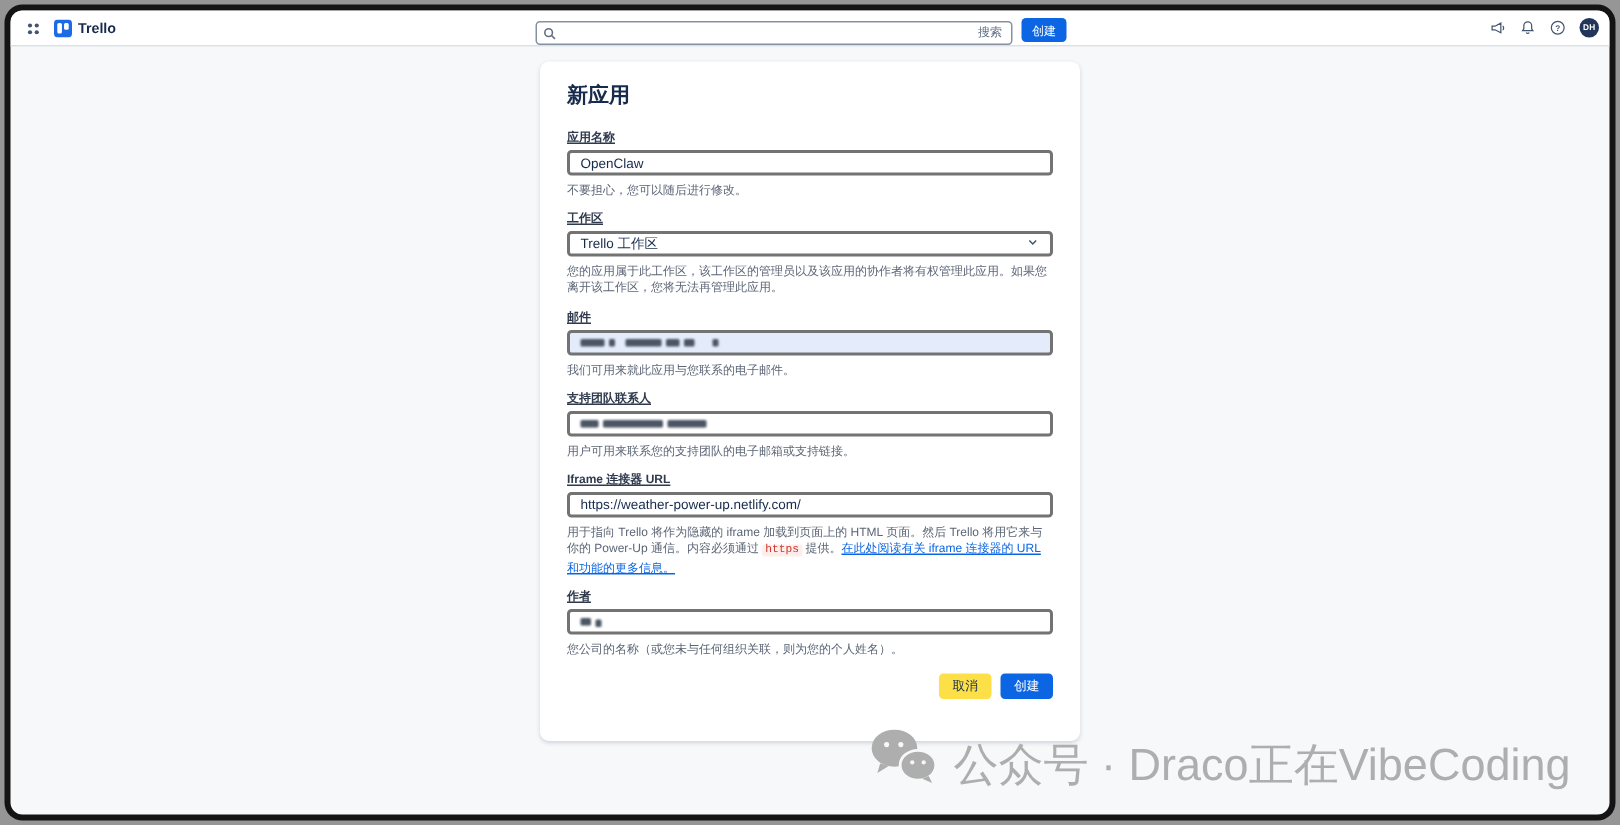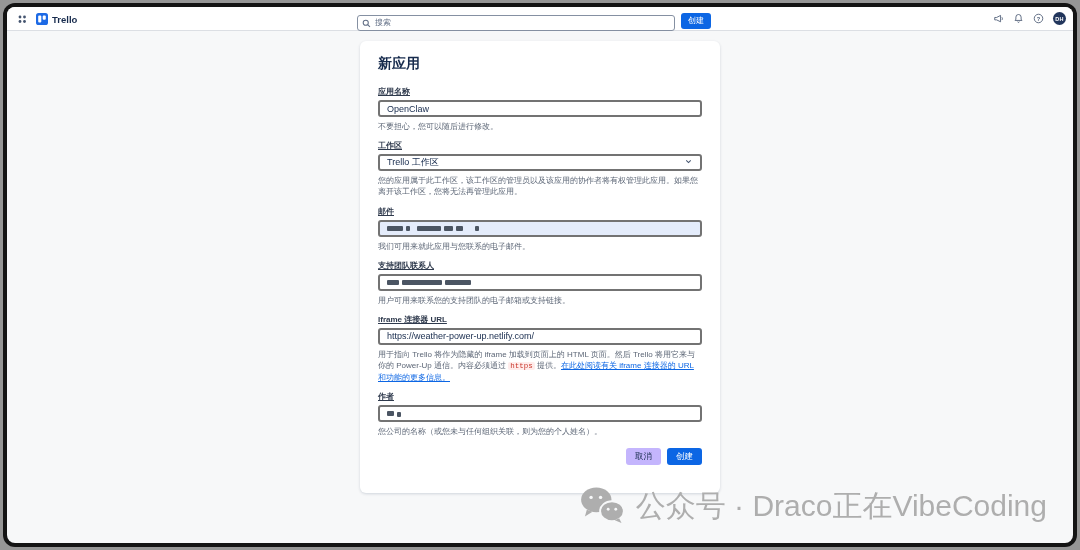--- a/index.html
+++ b/index.html
@@ -17,21 +17,21 @@
   .tb-center { position:absolute; left:350px; top:4px; display:flex; align-items:center; gap:6px; }
   .tb-right { position:absolute; right:7px; top:0; height:100%; display:flex; align-items:center; gap:9px; }
 
   .appswitcher { display:inline-flex; cursor:pointer; }
   .logo-wrap { display:flex; align-items:flex-end; gap:4px; cursor:pointer; }
   .logo-name { font-size:9.5px; font-weight:700; color:#172b4d; }
 
   .search-wrap { position:relative; }
   .search-input { width:318px; height:16px; border:1px solid #8590a2; border-radius:3px;
                   font-size:8px; padding:0 6px 0 17px; color:#44546f; background:#fff;
-                  font-family:inherit; outline:none; }
+                  font-family:inherit; outline:none;text-align:right; }
   .search-input::placeholder { color:#626f86; }
   .search-icon { position:absolute; left:5px; top:3px; }
 
   .tb-create { height:16px; padding:0 7px; background:#0c66e4; color:#fff; border:none;
                border-radius:3px; font-size:8px; font-family:inherit; cursor:pointer; }
 
   .tb-icon { display:inline-flex; cursor:pointer; }
   .avatar { width:13px; height:13px; border-radius:50%; background:#22365c; color:#fff;
             font-size:5.5px; font-weight:700; display:flex; align-items:center;
             justify-content:center; cursor:pointer; letter-spacing:.2px; }
@@ -54,25 +54,25 @@
   .blob { display:inline-block; height:5px; background:#4b5563; border-radius:1px;
           filter:blur(.7px); margin-right:3px; }
 
   .code-badge { color:#c9372c; background:#ffeceb; border-radius:2px; padding:0 2px;
                 font-family:"Liberation Mono","DejaVu Sans Mono",monospace; font-size:7.5px; }
   .helper-link { color:#0c66e4; text-decoration:underline; cursor:pointer; }
 
   .btn-row { display:flex; justify-content:flex-end; gap:6px; margin-top:11px; }
   .btn { height:17px; padding:0 9px; border-radius:3px; font-size:8.5px; border:none;
          font-family:inherit; cursor:pointer; }
-  .btn-cancel { background:#c4b5fd; color:#172b4d; }
+  .btn-cancel { background:#fde047; color:#172b4d; }
   .btn-primary { background:#0c66e4; color:#fff; }
 
   
-  .watermark { position:absolute; right:26px; bottom:12px; display:flex; align-items:flex-start;
+  .watermark { position:absolute; right:26px; bottom:12px; display:flex; align-items:flex-end;
                gap:11px; color:#aeaeae; font-size:30px; }
 </style>
 </head>
 <body>
 
 <div class="frame">
   <div class="app">
 
     <div class="topbar">
       <div class="tb-left">

